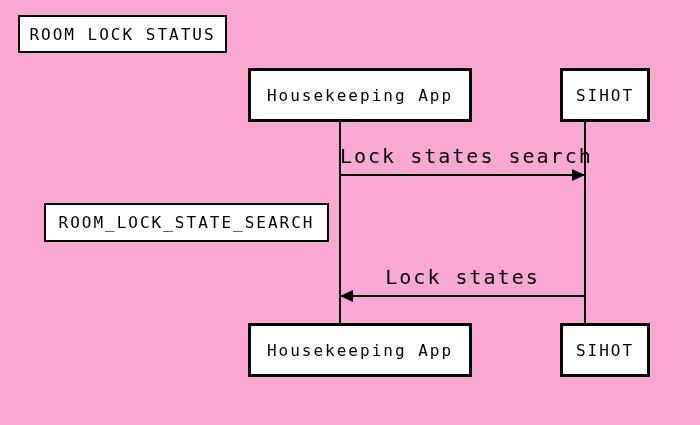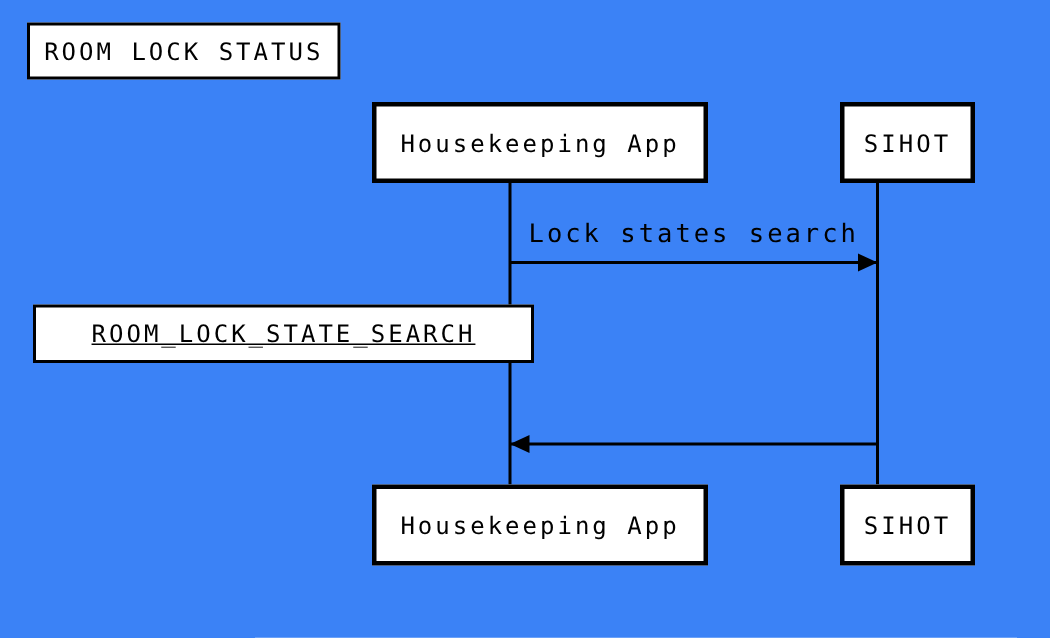--- a/index.html
+++ b/index.html
@@ -1,39 +1,39 @@
 <!DOCTYPE html>
 <html><head>
 <meta charset="utf-8">
 <style>
   html, body { margin: 0; padding: 0; }
   .stage {
     position: relative;
     width: 700px;
     height: 425px;
-    background: #3b82f6;
+    background: #f9a8d4;
     font-family: "DejaVu Sans Mono", "Liberation Mono", monospace;
     color: #000;
     overflow: hidden;
   }
   .box {
     position: absolute;
     background: #ffffff;
     border: 2px solid #000;
     box-sizing: border-box;
     display: flex;
     align-items: center;
     justify-content: center;
     font-size: 16px;
     letter-spacing: 2px;
     white-space: nowrap;
   }
   .participant { border-width: 3px; margin-left: 20px; }
   .title-box    { left: 18px;  top: 15px;  width: 209px; height: 38px; }
-  .op-box       { left: 22px;  top: 203px; width: 334px; height: 39px; text-decoration: underline; }
+  .op-box       { left: 44px;  top: 203px; width: 285px; height: 39px; }
   .hk-top       { left: 228px; top: 68px;  width: 224px; height: 54px; }
   .sihot-top    { left: 540px; top: 68px;  width: 90px;  height: 54px; }
   .hk-bottom    { left: 228px; top: 323px; width: 224px; height: 54px; }
   .sihot-bottom { left: 540px; top: 323px; width: 90px;  height: 54px; }
 
   .lifeline {
     position: absolute;
     top: 122px;
     height: 201px;
     width: 2px;
@@ -60,21 +60,21 @@
     border-bottom: 6px solid transparent;
   }
   .arrowhead-right { left: 572px; top: 169px; border-left: 13px solid #000; }
   .arrowhead-left  { left: 340px; top: 290px; border-right: 13px solid #000; }
 
   .msg-label {
     position: absolute;
     left: 340px;
     width: 245px;
     text-align: center;
-    font-size: 17px;
+    font-size: 20px;
     letter-spacing: 2px;
     line-height: 22px;
     white-space: nowrap;
   }
   .msg1-label { top: 145px; }
   .msg2-label { top: 266px; }
 </style>
 </head>
 <body>
 
@@ -96,20 +96,21 @@
   <div class="lifeline lifeline-sihot"></div>
 
   <div class="msg-label msg1-label">Lock states search</div>
   <div class="msg-line msg1-line"></div>
   <div class="arrowhead arrowhead-right"></div>
 
   <div class="box op-box">
     <span>ROOM_LOCK_STATE_SEARCH</span>
   </div>
 
+  <div class="msg-label msg2-label">Lock states</div>
   <div class="msg-line msg2-line"></div>
   <div class="arrowhead arrowhead-left"></div>
 
   <div class="box participant hk-bottom">
     <span>Housekeeping App</span>
   </div>
 
   <div class="box participant sihot-bottom">
     <span>SIHOT</span>
   </div>

